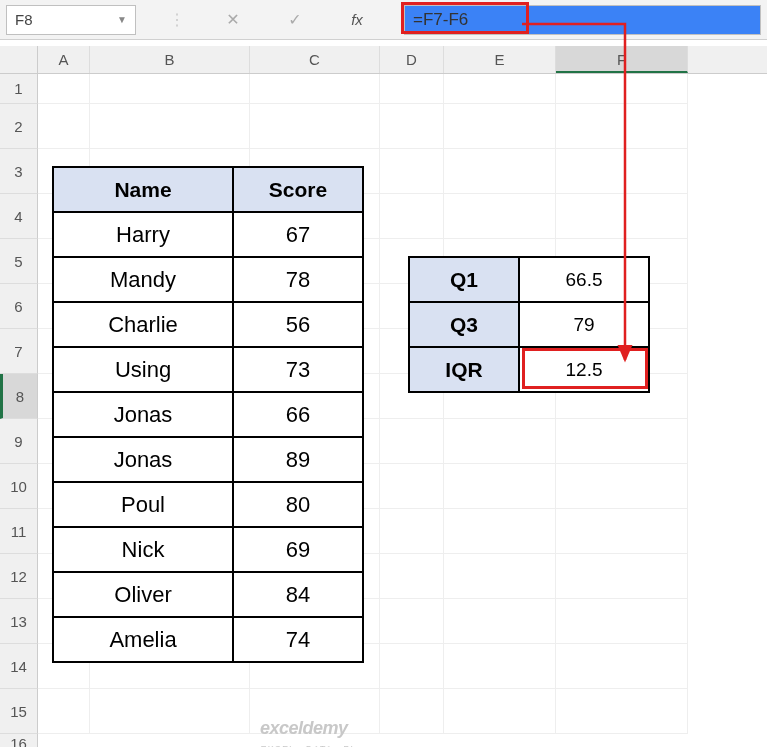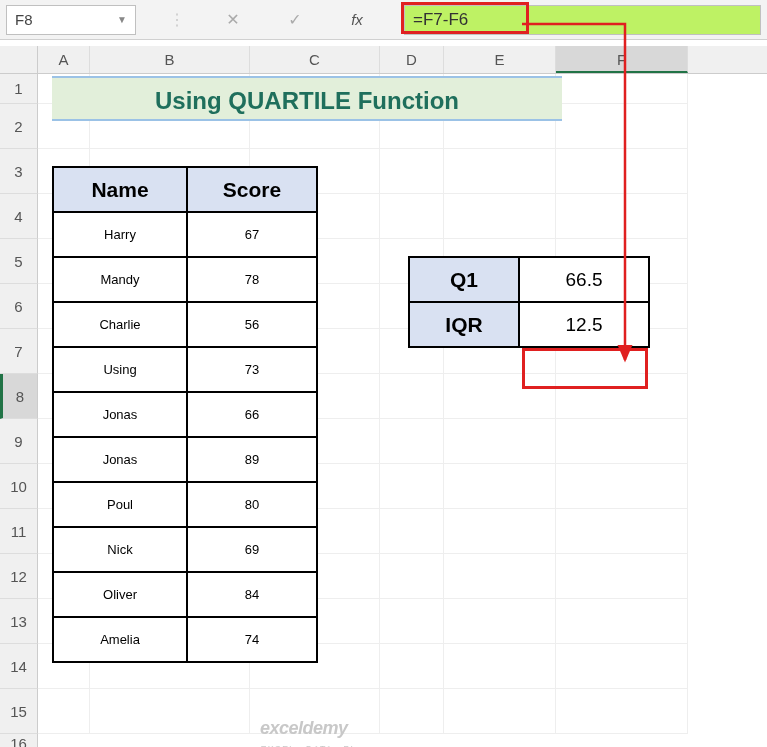--- a/index.html
+++ b/index.html
@@ -33,21 +33,21 @@
     color: #444;
     justify-content: space-between;
   }
   .name-box .dd { color: #888; font-size: 10px; }
   .fb-sep { width: 18px; text-align:center; color:#ccc; }
   .fb-btn { width: 30px; text-align:center; color:#aaa; font-size: 16px; }
   .fx { font-style: italic; font-size: 15px; color: #555; width: 30px; text-align:center; }
   .formula-input {
     flex: 1;
     height: 30px;
-    background: #bef264;
+    background: #3b82f6;
     border: 1px solid #c0c0c0;
     display: flex;
     align-items: center;
     padding: 0 8px;
     font-size: 17px;
     color: #333;
     margin-right: 6px;
     position: relative;
   }
   .formula-highlight {
@@ -123,30 +123,30 @@
   }
 
   .data-table {
     position: absolute;
     left: 52px; top: 120px;
     border-collapse: collapse;
   }
   .data-table th, .data-table td {
     border: 2px solid #000;
     height: 45px;
-    font-size: 13px;
+    font-size: 22px;
     text-align: center;
   }
   .data-table th {
     background: #d9e1f2;
     font-weight: bold;
     font-size: 21px;
   }
   .data-table td { background: #fff; }
-  .col-name { width: 134px; margin-left: 45px; }
+  .col-name { width: 180px; margin-left: 45px; }
   .col-score { width: 130px; }
 
   .stat-table {
     position: absolute;
     left: 408px; top: 210px;
     border-collapse: collapse;
   }
   .stat-table td {
     border: 2px solid #000;
     height: 45px;
@@ -348,21 +348,20 @@
     <div class="grid-row">
         <div class="cell" style="width:52px"></div>
         <div class="cell" style="width:160px"></div>
         <div class="cell" style="width:130px"></div>
         <div class="cell" style="width:64px"></div>
         <div class="cell" style="width:112px"></div>
         <div class="cell" style="width:132px"></div>
       </div>
   </div>
 
-  <div class="title-banner">Using QUARTILE Function</div>
 
   <table class="data-table">
     <tbody>
         <tr>
       <th class="col-name">Name</th>
       <th class="col-score">Score</th>
     </tr>
     <tr>
           <td>Harry</td>
           <td>67</td>
@@ -404,20 +403,24 @@
           <td>74</td>
         </tr>
   </tbody>
     </table>
 
   <table class="stat-table">
     <tbody>
         <tr>
       <td class="lab">Q1</td>
       <td class="val">66.5</td>
+    </tr>
+    <tr>
+      <td class="lab">Q3</td>
+      <td class="val">79</td>
     </tr>
     <tr>
       <td class="lab">IQR</td>
       <td class="val">12.5</td>
     </tr>
   </tbody>
     </table>
 
   <div class="iqr-cell-highlight"></div>
 

